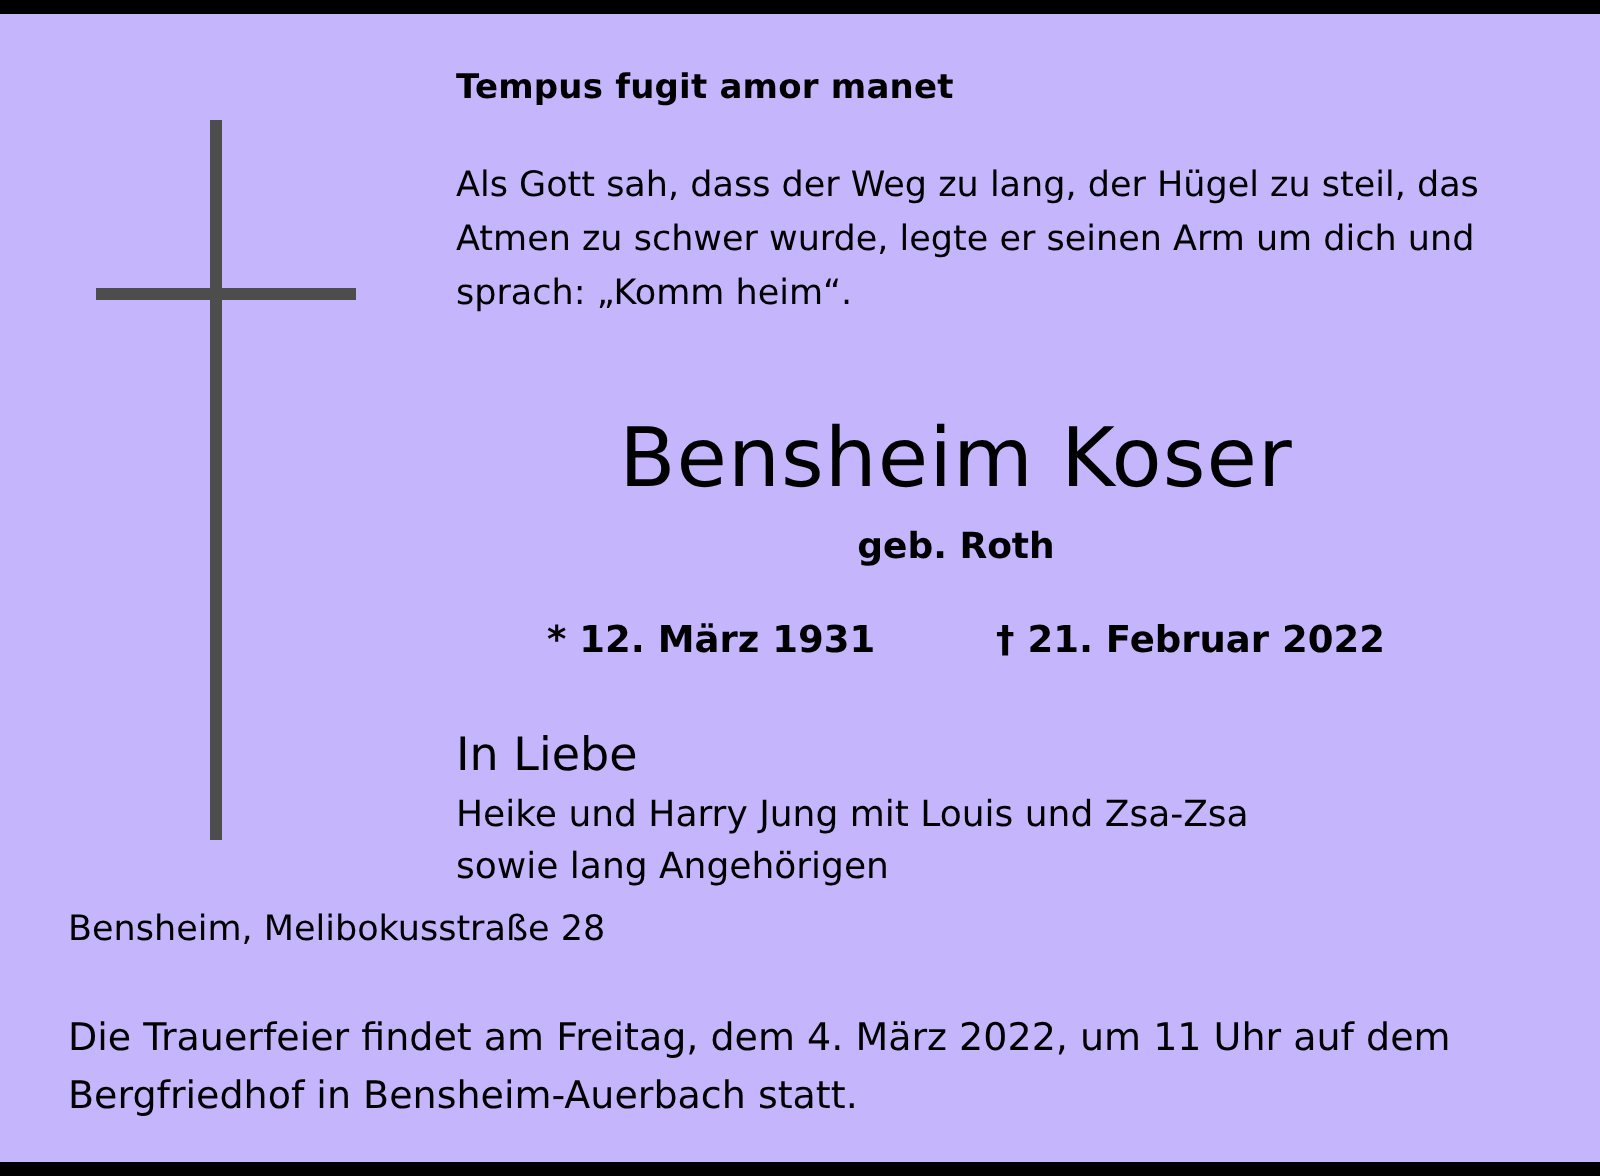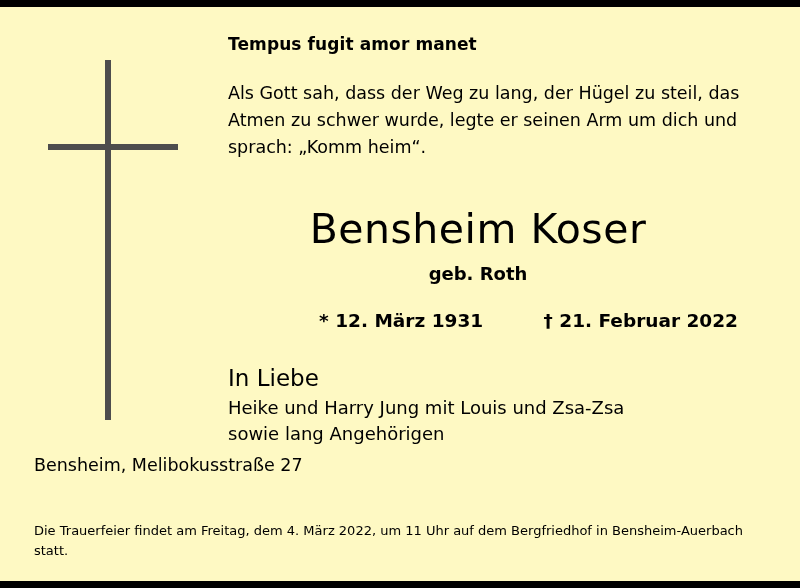--- a/index.html
+++ b/index.html
@@ -12,21 +12,21 @@
     height: 588px;
     font-family: "DejaVu Sans", sans-serif;
     color: #000000;
     overflow: hidden;
   }
   .obituary {
     position: relative;
     width: 800px;
     height: 588px;
     box-sizing: border-box;
-    background: #fef9c3;
+    background: #c4b5fd;
   }
   
   .rule-top {
     position: absolute;
     left: 0;
     top: 0;
     width: 800px;
     height: 7px;
     background: #000000;
   }
@@ -90,21 +90,21 @@
     padding-right: 40px;
   }
   .born-name {
     text-align: center;
     font-size: 18px;
     font-weight: bold;
     margin: 0 0 26px 0;
     padding-right: 40px;
   }
   .dates {
-    text-align: right;
+    text-align: center;
     font-size: 18.5px;
     font-weight: bold;
     margin: 0 0 34px 0;
     padding-right: 30px;
   }
   .dates .date-birth { margin-right: 54px; }
   .in-liebe {
     font-size: 23px;
     margin: 0 0 4px 0;
   }
@@ -119,23 +119,22 @@
     position: absolute;
     left: 34px;
     top: 455px;
     font-size: 17.5px;
   }
   .service {
     position: absolute;
     left: 34px;
     top: 505px;
     width: 740px;
-    font-size: 13px;
+    font-size: 19px;
     line-height: 1.55;
-    margin-top: 16px;
   }
 </style>
 </head>
 <body>
 
 <div class="obituary">
 
   <div class="rule-top"></div>
 
   <div class="cross">
@@ -150,19 +149,19 @@
     <p class="born-name">geb. Roth</p>
     <p class="dates">
       <span class="date-birth">* 12. März 1931</span>
       <span class="date-death">† 21. Februar 2022</span>
     </p>
     <p class="in-liebe">In Liebe</p>
     <p class="survivors-1">Heike und Harry Jung mit Louis und Zsa-Zsa</p>
     <p class="survivors-2">sowie lang Angehörigen</p>
   </div>
 
-  <div class="address">Bensheim, Melibokusstraße 27</div>
+  <div class="address">Bensheim, Melibokusstraße 28</div>
 
   <div class="service">Die Trauerfeier findet am Freitag, dem 4. März 2022, um 11 Uhr auf dem Bergfriedhof in Bensheim-Auerbach statt.</div>
 
   <div class="rule-bottom"></div>
 
 </div>
 
 </body></html>

